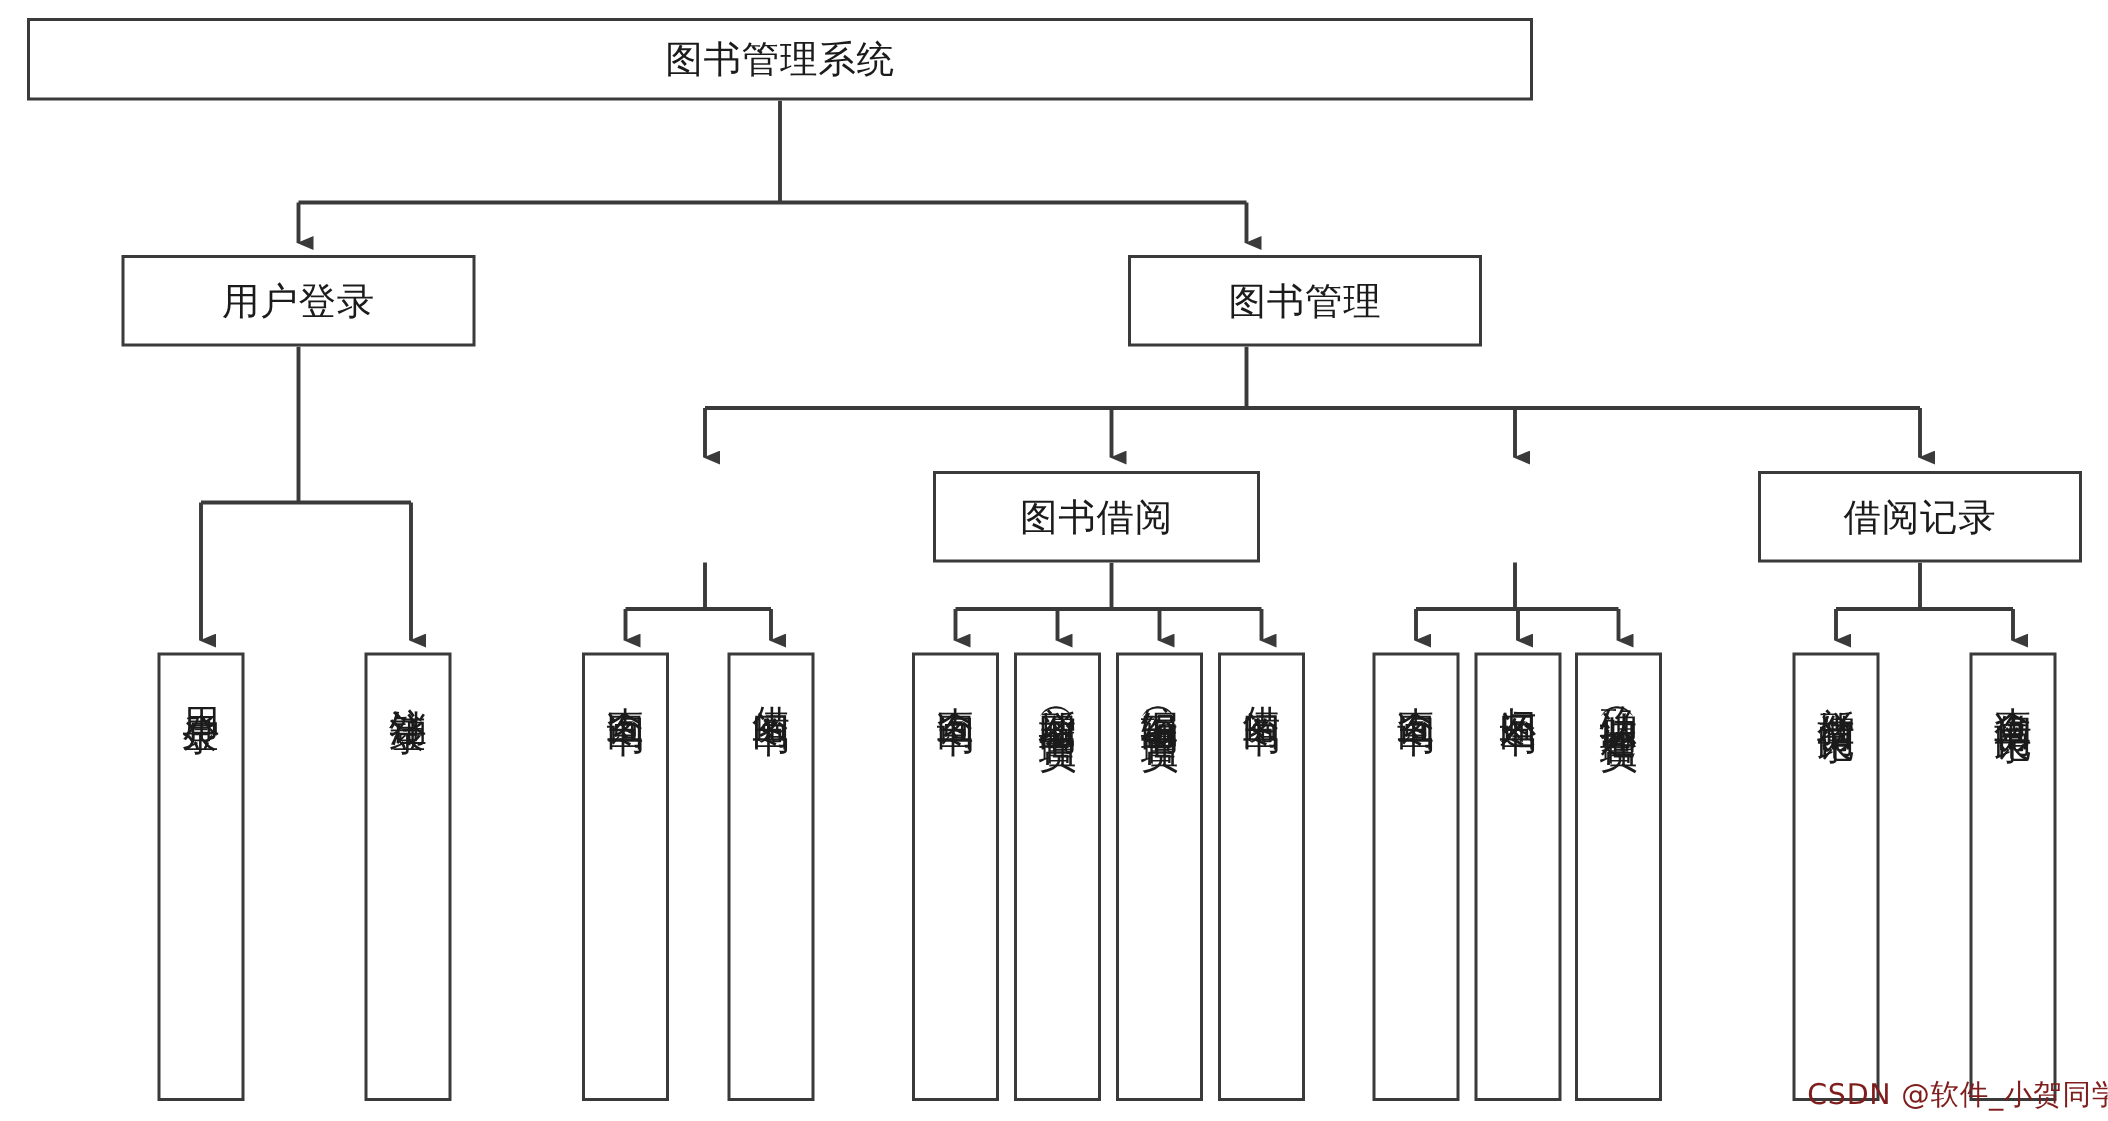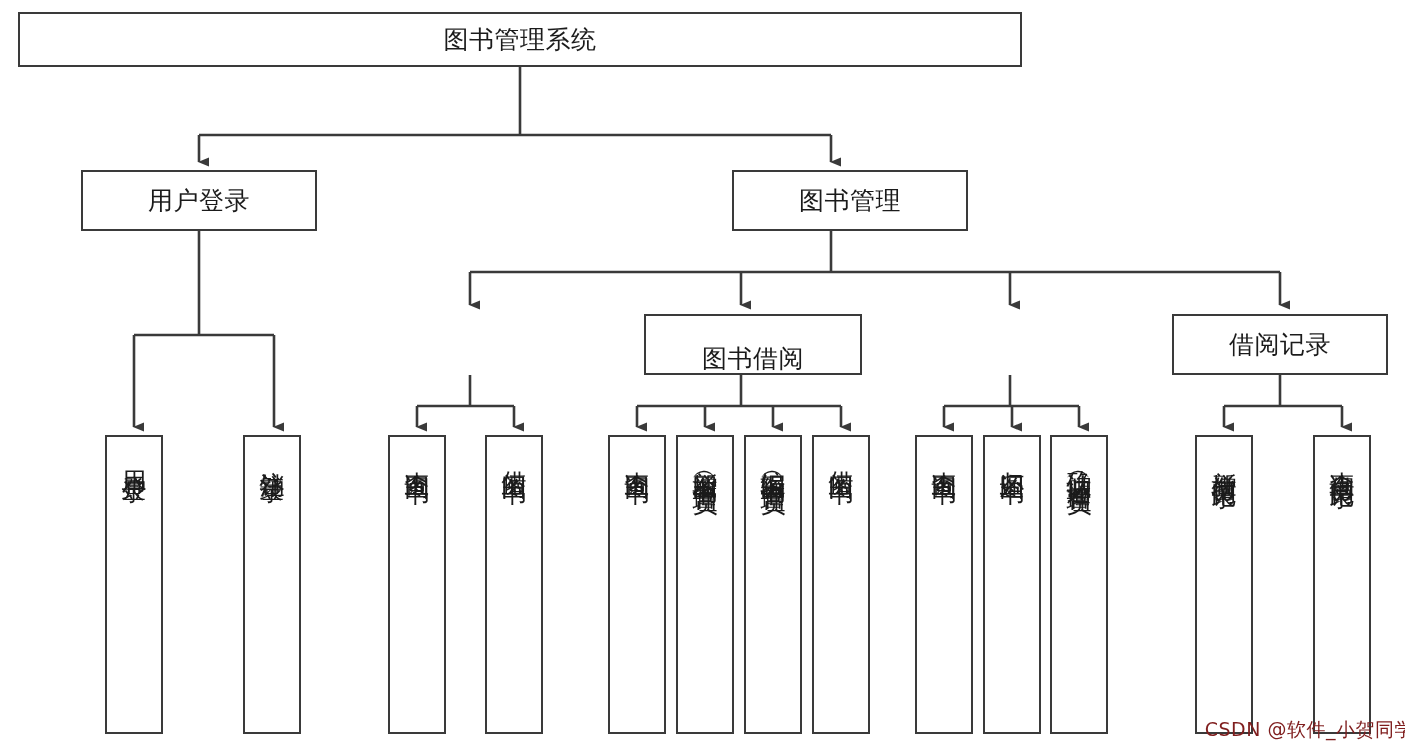--- a/index.html
+++ b/index.html
@@ -134,25 +134,25 @@
     </g>
   </svg>
 
   <div class="node root horiz" style="left:18px; top:12px; width:1004px; height:55px;">
     <span class="node-label">图书管理系统</span>
   </div>
 
   <div class="node horiz" style="left:81px; top:170px; width:236px; height:61px;">
     <span class="node-label">用户登录</span>
   </div>
-  <div class="node horiz" style="left:732px; top:170px; width:236px; height:61px;">
+  <div class="node horiz" style="left:752px; top:170px; width:236px; height:61px;">
     <span class="node-label">图书管理</span>
   </div>
 
-  <div class="node horiz" style="left:644px; top:314px; width:218px; height:61px;align-items:flex-end;">
+  <div class="node horiz" style="left:622px; top:314px; width:218px; height:61px;">
     <span class="node-label">图书借阅</span>
   </div>
   <div class="node horiz" style="left:1172px; top:314px; width:216px; height:61px;align-items:center;">
     <span class="node-label">借阅记录</span>
   </div>
 
   <div class="node vert" style="left:105px; top:435px; width:58px; height:299px;">
     <span class="node-label">用户登录</span>
   </div>
   <div class="node vert" style="left:243px; top:435px; width:58px; height:299px;">

